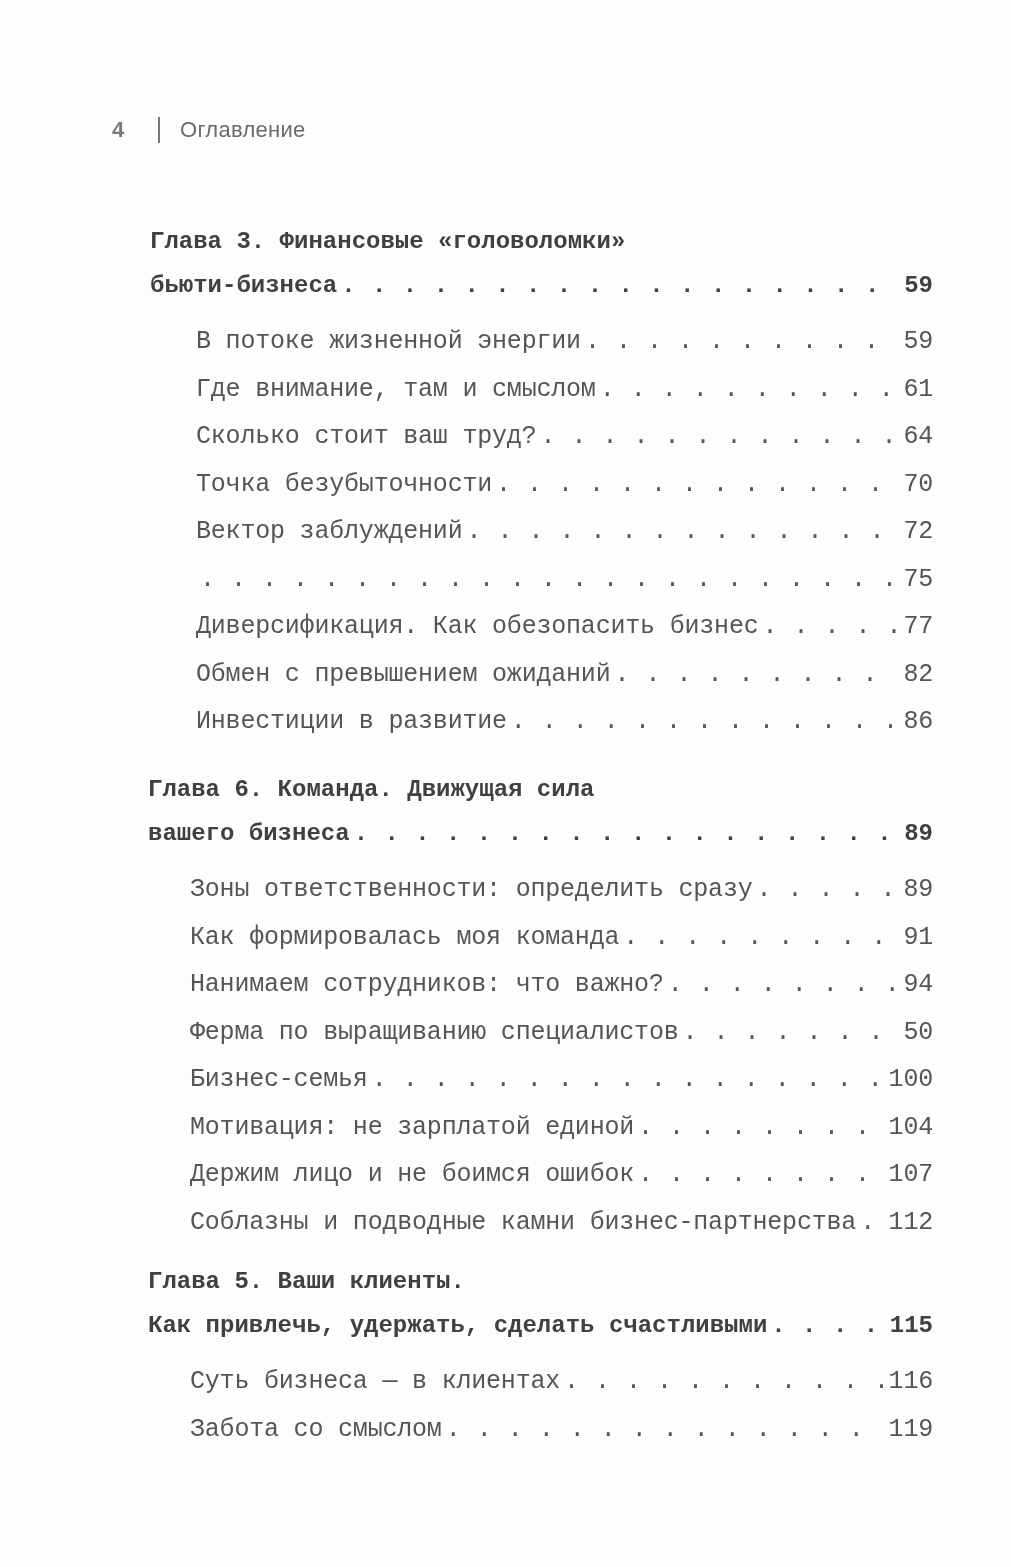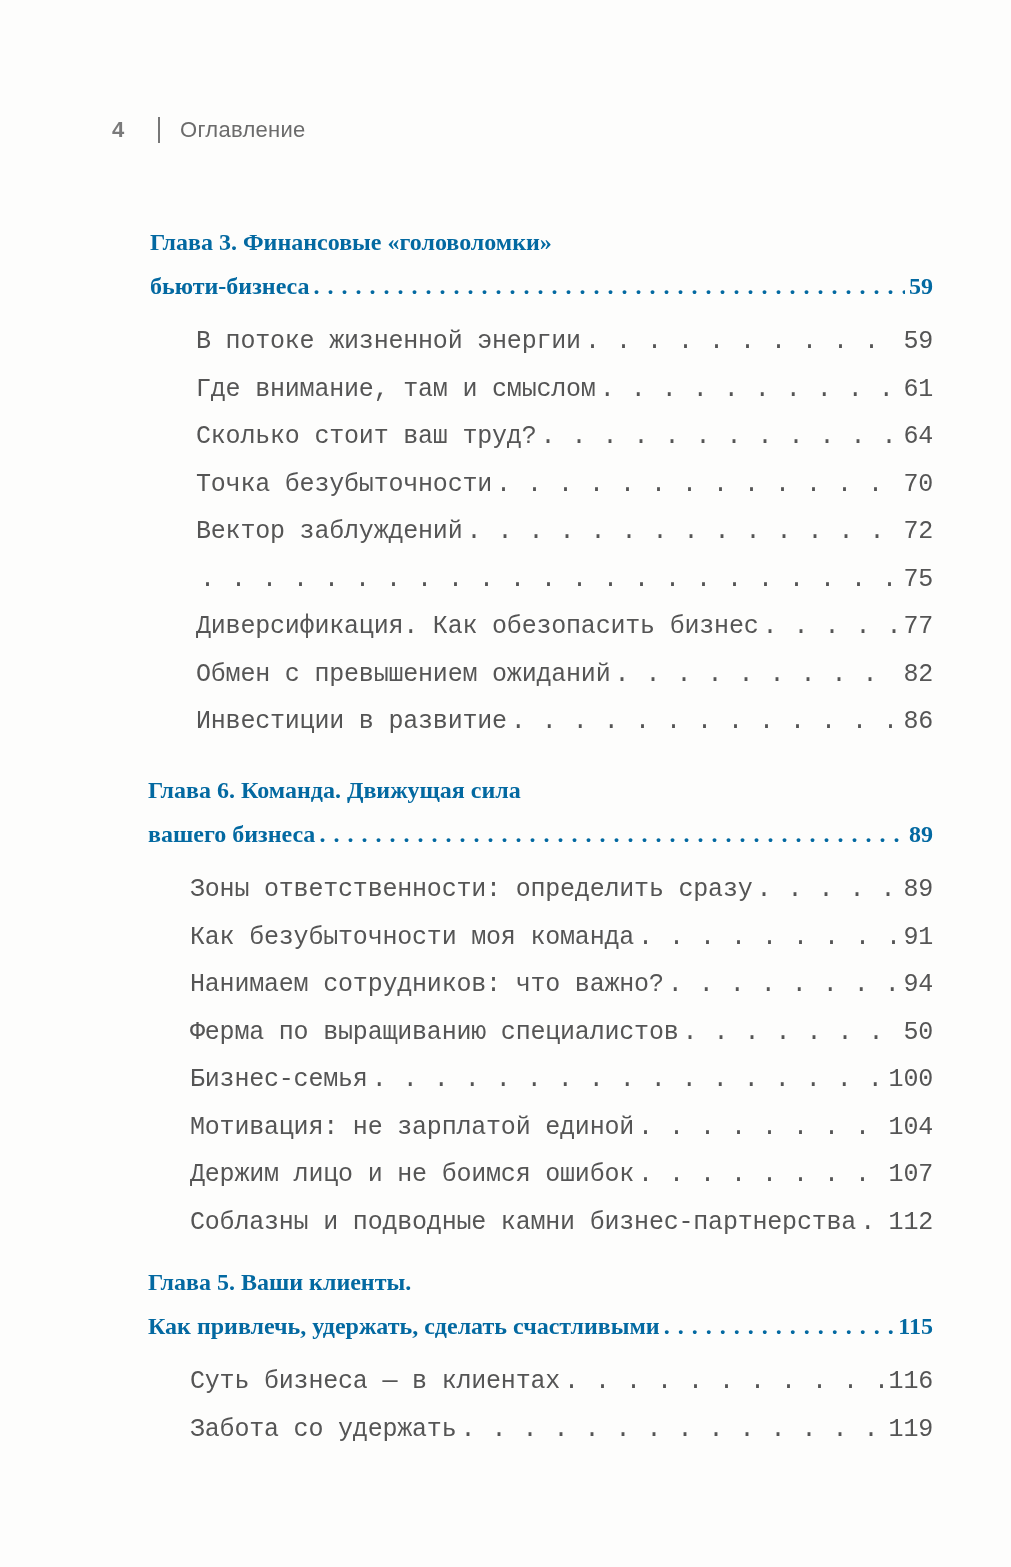--- a/index.html
+++ b/index.html
@@ -8,21 +8,21 @@
     color:#4a4a4a;
   }
   .header { position:absolute; left:112px; top:112px; height:36px; display:flex; align-items:center; }
   .page-num { font-family:"Liberation Sans", sans-serif; font-weight:bold; font-size:22px; color:#7a7a7a; width:40px; }
   .sep { width:2px; height:26px; background:#777; margin:0 20px 0 6px; }
   .running-title { font-family:"Liberation Sans", sans-serif; font-size:22px; color:#6b6b6b; letter-spacing:0.3px;text-align:right; }
 
   .toc { position:absolute; left:150px; top:220px; width:783px; }
   .chapter { margin-bottom:10px; }
   .ch-line1, .ch-line2 {
-    font-family:Liberation Serif, serif; font-weight:bold; font-size:24px; color:#0369a1;
+    font-family:Liberation Mono, monospace; font-weight:bold; font-size:24px; color:#404040;
     line-height:44px; height:44px;
   }
   .ch-line2, .entry { display:flex; align-items:flex-end; }
   .leader { flex:1; overflow:hidden; white-space:nowrap; margin:0 4px; }
   .ch-line2 .leader::after { content:". . . . . . . . . . . . . . . . . . . . . . . . . . . . . . . . . . . . . . . . . . . . . . . . . . . . . . . . . . . ."; letter-spacing:1px; }
   .entries { padding-left:46px; margin-top:10px; }
   .entry {
     font-family:Liberation Mono, monospace; font-size:25px; color:#555;
     height:47.5px; line-height:47.5px; letter-spacing:-0.2px;
   }
@@ -107,21 +107,21 @@
       <span class="leader"></span>
       <span class="pg">89</span>
     </div>
     <div class="entries">
       <div class="entry">
           <span>Зоны ответственности: определить сразу</span>
           <span class="leader"></span>
           <span class="pg">89</span>
         </div>
       <div class="entry">
-          <span>Как безубыточности моя команда</span>
+          <span>Как формировалась моя команда</span>
           <span class="leader"></span>
           <span class="pg">91</span>
         </div>
       <div class="entry">
           <span>Нанимаем сотрудников: что важно?</span>
           <span class="leader"></span>
           <span class="pg">94</span>
         </div>
       <div class="entry">
           <span>Ферма по выращиванию специалистов</span>
@@ -158,20 +158,20 @@
       <span class="leader"></span>
       <span class="pg">115</span>
     </div>
     <div class="entries">
       <div class="entry">
           <span>Суть бизнеса — в клиентах</span>
           <span class="leader"></span>
           <span class="pg">116</span>
         </div>
       <div class="entry">
-          <span>Забота со удержать</span>
+          <span>Забота со смыслом</span>
           <span class="leader"></span>
           <span class="pg">119</span>
         </div>
     </div>
   </div>
 
 </div>
 
 </body></html>

